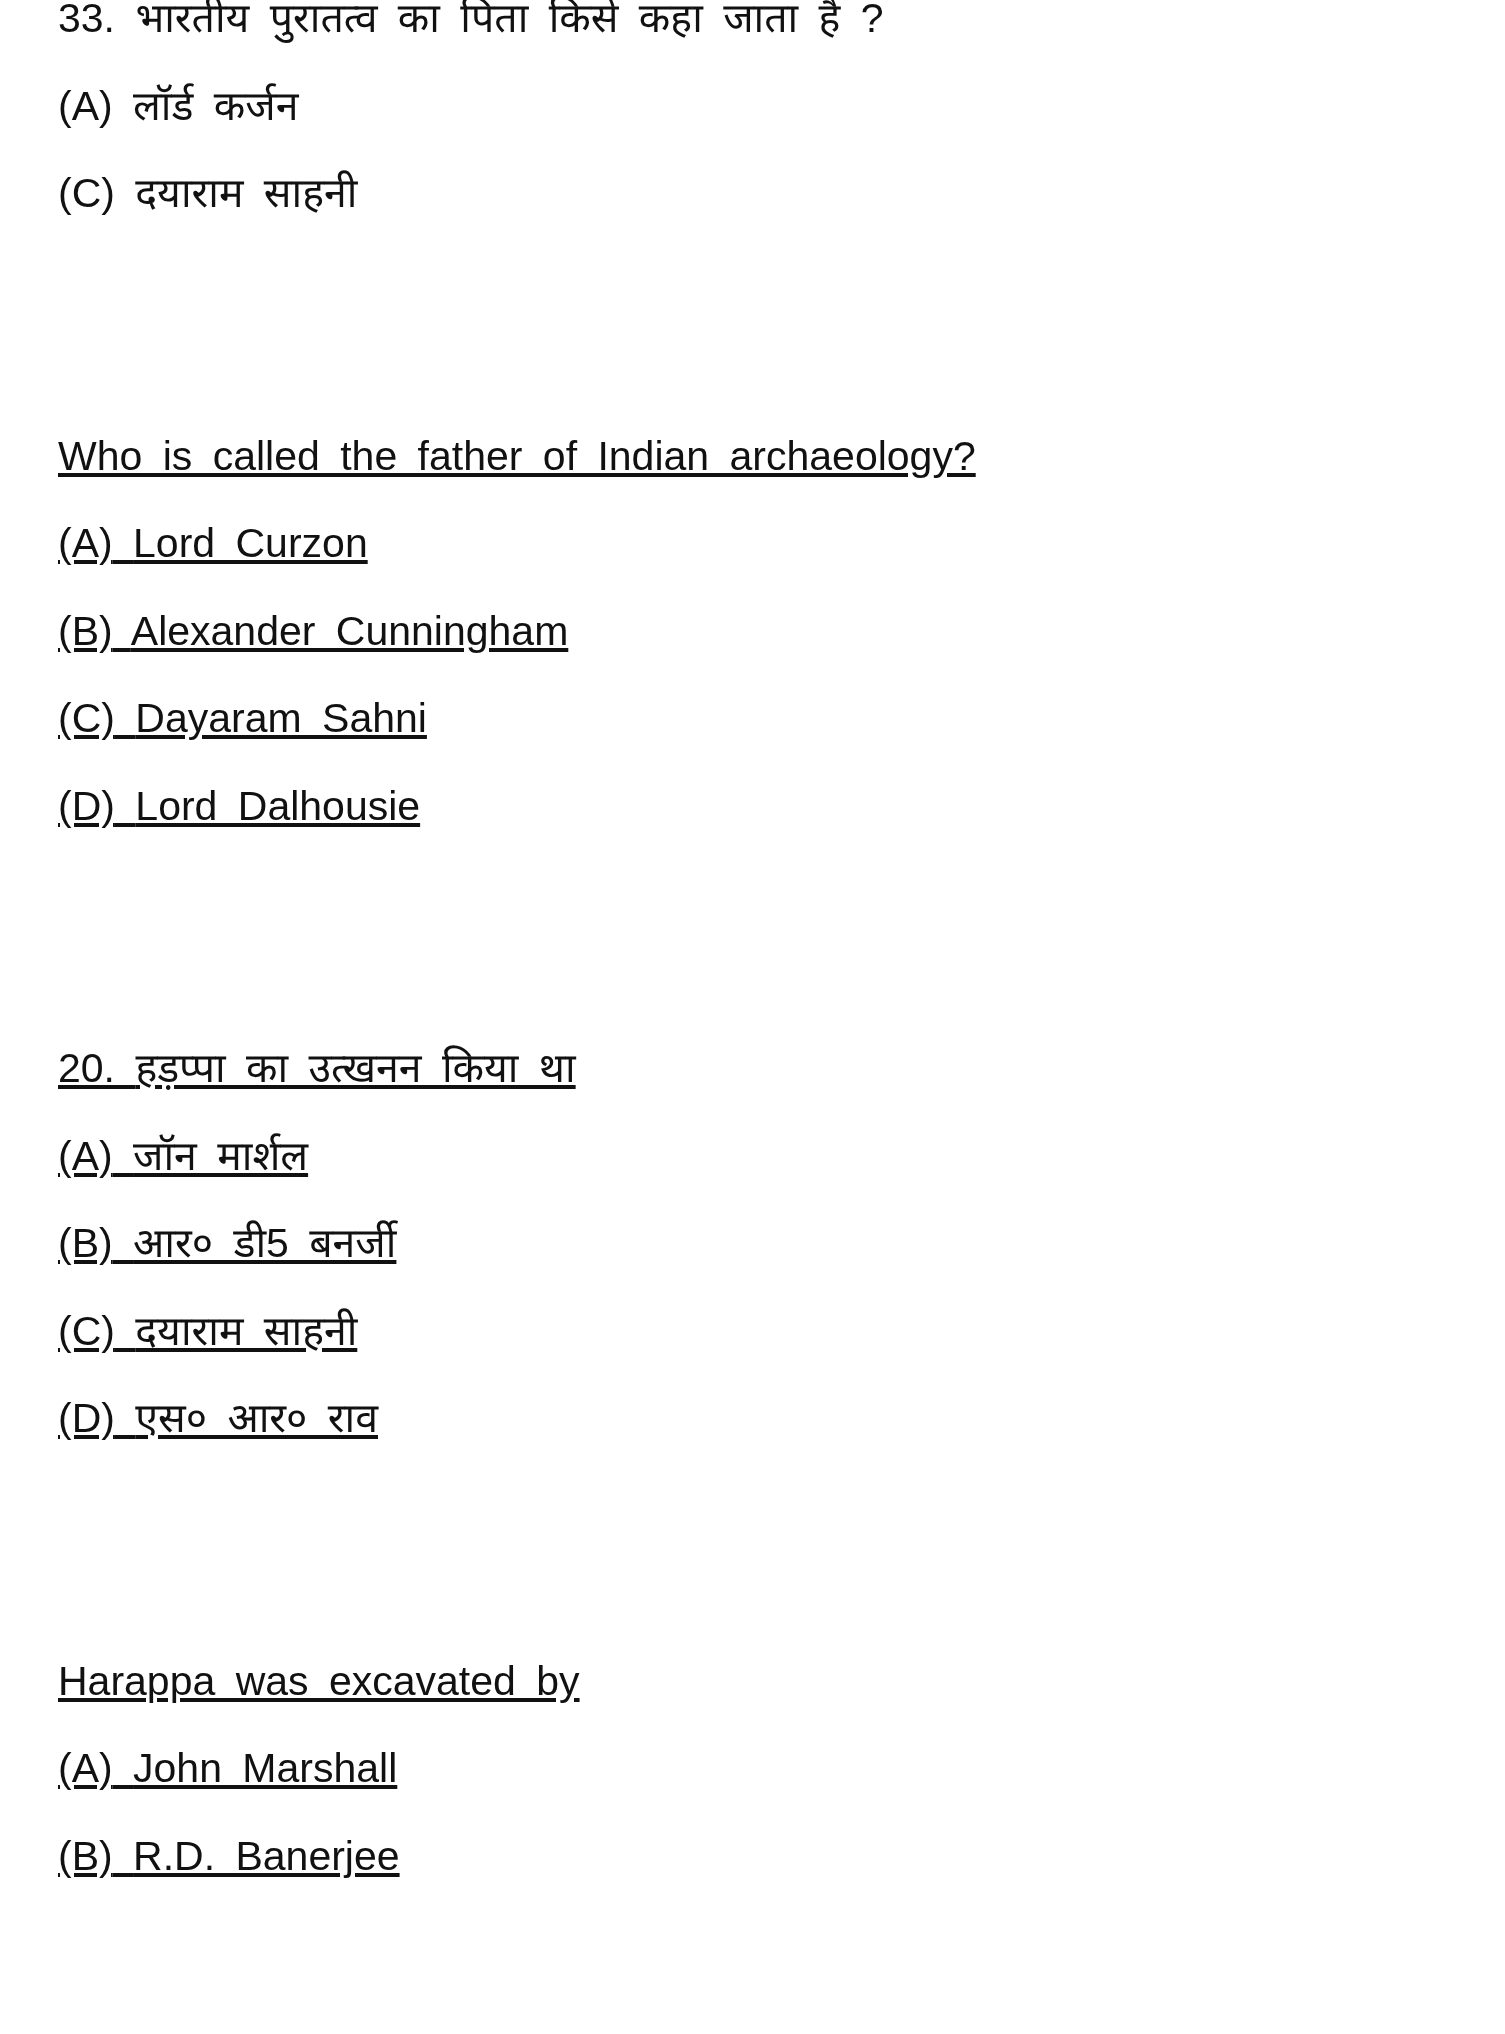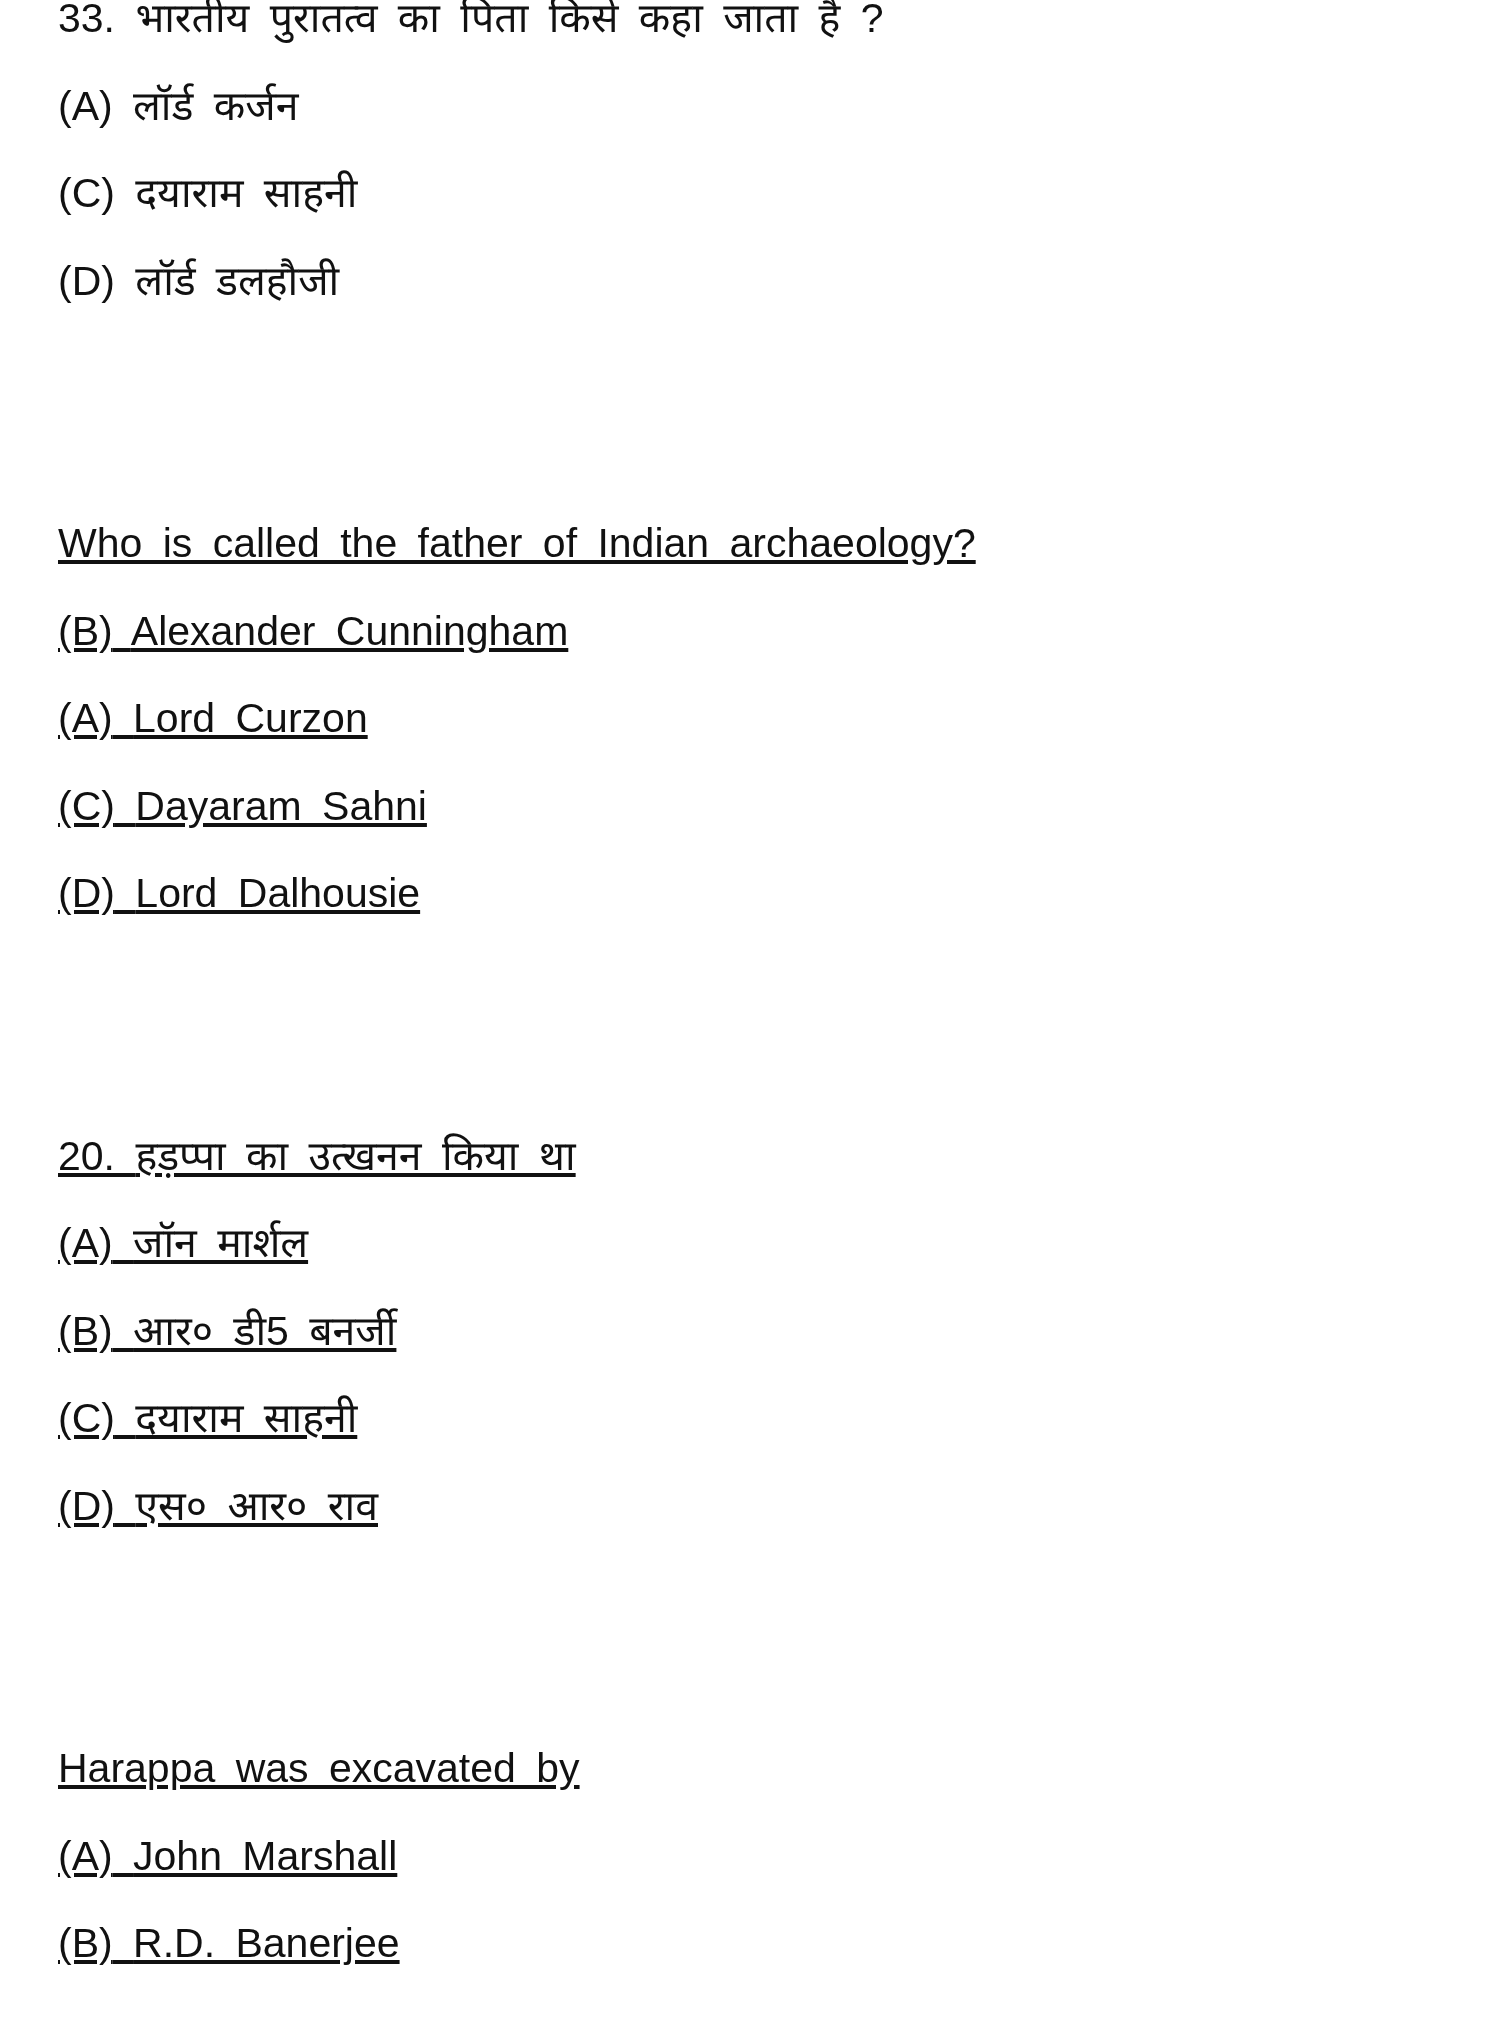--- a/index.html
+++ b/index.html
@@ -45,27 +45,26 @@
   </style>
 </head>
 <body>
 
 <div class="page">
 
   <div class="block">
     <div class="line"><span class="q-num">33.</span> <span>भारतीय पुरातत्व का पिता किसे कहा जाता है ?</span></div>
     <div class="line"><span class="opt-label">(A)</span> <span>लॉर्ड कर्जन</span></div>
     <div class="line"><span class="opt-label">(C)</span> <span>दयाराम साहनी</span></div>
-    <div class="line"><span class="opt-label">(D)</span> <span>लॉर्ड डलहौजी</span></div>
   </div>
 
   <div class="block">
     <div class="line"><span>Who is called the father of Indian archaeology?</span></div>
+    <div class="line"><span class="opt-label">(A)</span> <span>Lord Curzon</span></div>
     <div class="line"><span class="opt-label">(B)</span> <span>Alexander Cunningham</span></div>
-    <div class="line"><span class="opt-label">(A)</span> <span>Lord Curzon</span></div>
     <div class="line"><span class="opt-label">(C)</span> <span>Dayaram Sahni</span></div>
     <div class="line"><span class="opt-label">(D)</span> <span>Lord Dalhousie</span></div>
   </div>
 
   <div class="block">
     <div class="line"><span class="q-num">20.</span> <span>हड़प्पा का उत्खनन किया था</span></div>
     <div class="line"><span class="opt-label">(A)</span> <span>जॉन मार्शल</span></div>
     <div class="line"><span class="opt-label">(B)</span> <span>आर० डी5 बनर्जी</span></div>
     <div class="line"><span class="opt-label">(C)</span> <span>दयाराम साहनी</span></div>
     <div class="line"><span class="opt-label">(D)</span> <span>एस० आर० राव</span></div>

